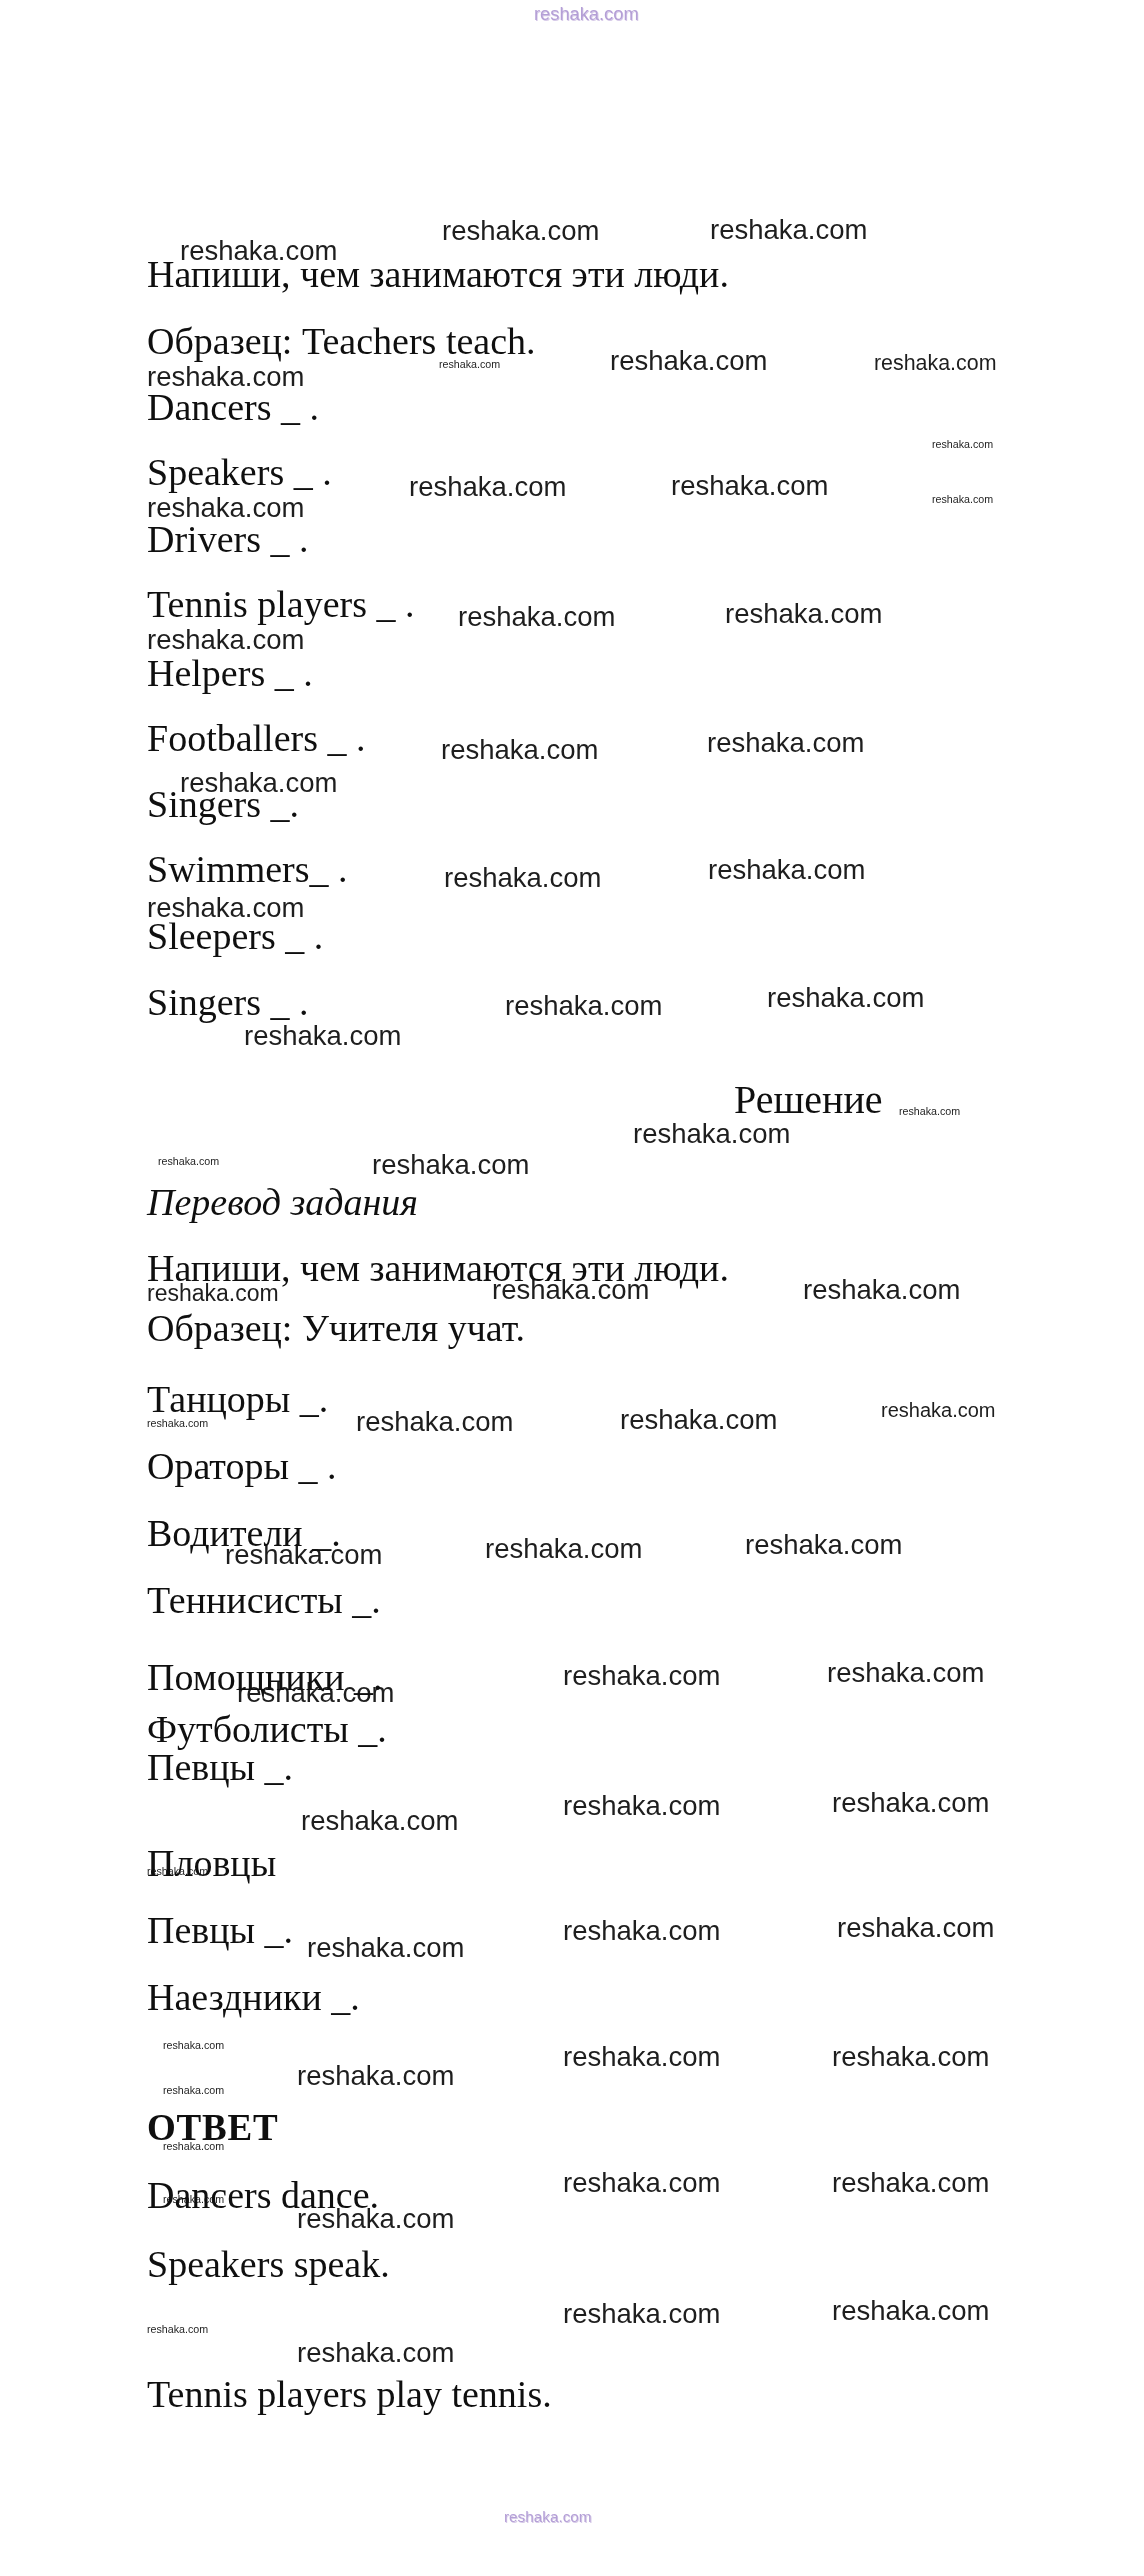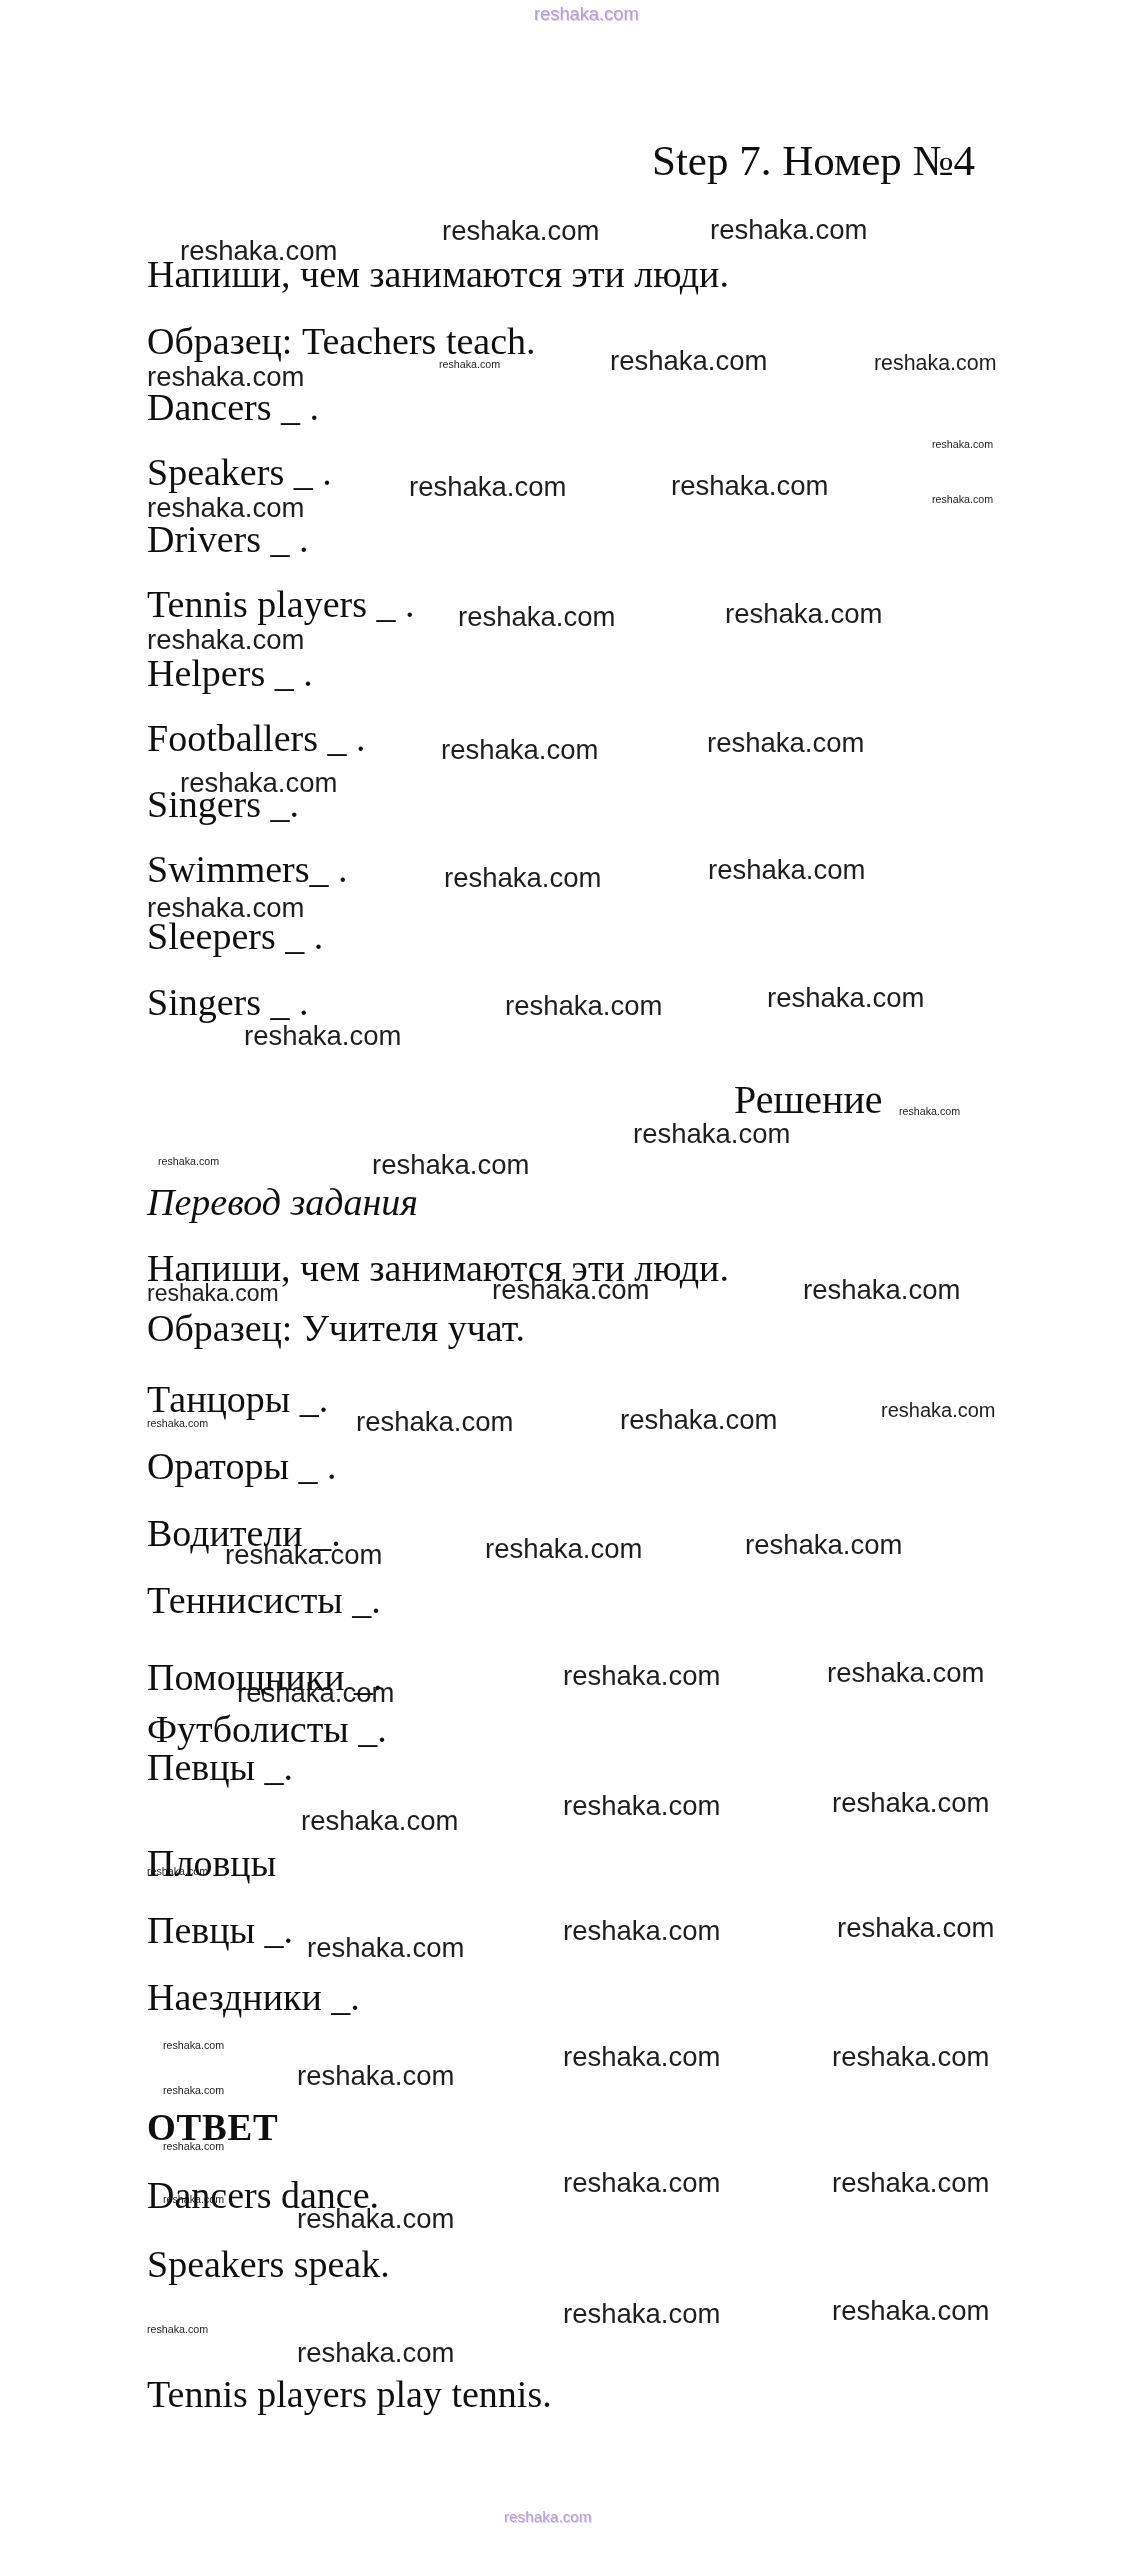--- a/index.html
+++ b/index.html
@@ -111,21 +111,20 @@
       <span class="wm" style="left: 832px; top: 2169px; font-size: 27.5px; color: rgb(30, 30, 30);">reshaka.com</span>
       <span class="wm" style="left: 163px; top: 2194px; font-size: 10.7px; color: rgb(30, 30, 30);">reshaka.com</span>
       <span class="wm" style="left: 297px; top: 2205px; font-size: 27.5px; color: rgb(30, 30, 30);">reshaka.com</span>
       <span class="wm" style="left: 563px; top: 2300px; font-size: 27.5px; color: rgb(30, 30, 30);">reshaka.com</span>
       <span class="wm" style="left: 832px; top: 2297px; font-size: 27.5px; color: rgb(30, 30, 30);">reshaka.com</span>
       <span class="wm" style="left: 147px; top: 2324px; font-size: 10.7px; color: rgb(30, 30, 30);">reshaka.com</span>
       <span class="wm" style="left: 297px; top: 2339px; font-size: 27.5px; color: rgb(30, 30, 30);">reshaka.com</span>
       <span class="wm accent" style="left: 504px; top: 2509px; font-size: 15.3px; color: rgb(180, 159, 214);">reshaka.com</span>
     </div>
 
-  <h1 class="title">Step 7. Номер №4</h1>
 
   <div class="line" style="top:252px">Напиши, чем занимаются эти люди.</div>
   <div class="line italic" style="top:319px">Образец: Teachers teach.</div>
 
   <div class="line" style="top:385px">Dancers _ .</div>
   <div class="line" style="top:450px">Speakers _ .</div>
   <div class="line" style="top:517px">Drivers _ .</div>
   <div class="line" style="top:582px">Tennis players _ .</div>
   <div class="line" style="top:651px">Helpers _ .</div>
   <div class="line" style="top:716px">Footballers _ .</div>

